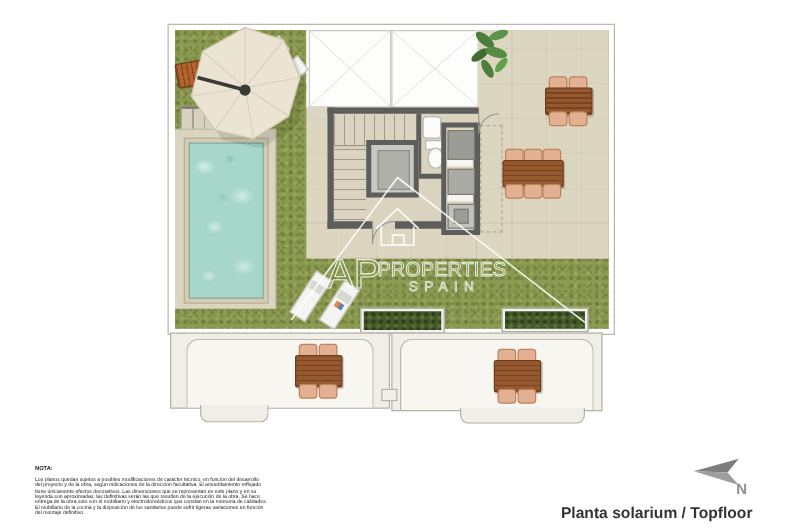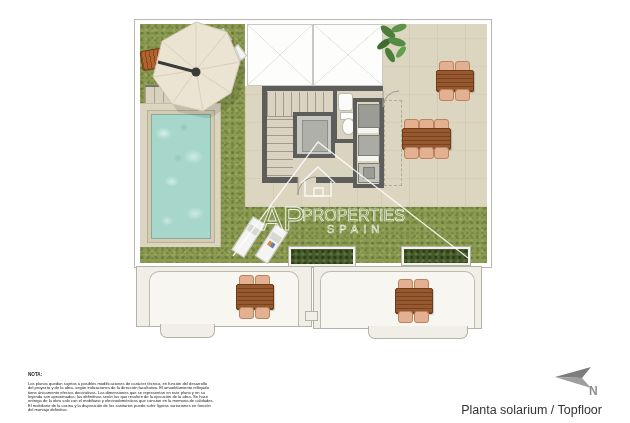--- a/index.html
+++ b/index.html
@@ -93,21 +93,21 @@
 
   
   .terrace{background:#f0eee6;border:1px solid #b5b3a8;}
   .terrace-inner{background:#f7f6f1;border:1px solid #bdbbb0;border-bottom:none;border-radius:10px 10px 0 0;}
   .notch{background:#f0eee6;border:1px solid #b5b3a8;border-top:none;border-radius:0 0 7px 7px;}
 
   
   .note{left:28px;top:372px;width:215px;color:#1c1c1c;}
   .note-h{font-size:4.6px;font-weight:bold;margin-bottom:5px;}
   .note-l{font-size:4.1px;line-height:4.35px;}
-  .plan-title{left:400px;top:403px;width:202px;text-align:right;font-size:12.5px;color:#333;}
+  .plan-title{left:400px;top:403px;width:202px;text-align:right;font-size:12.5px;color:#333;font-weight:bold;}
   svg{display:block;}
 </style>
 </head>
 <body>
 
 <div id="stage">
 
   <div class="abs plan-border"></div>
 
   <div class="abs grass grass-main"></div>

